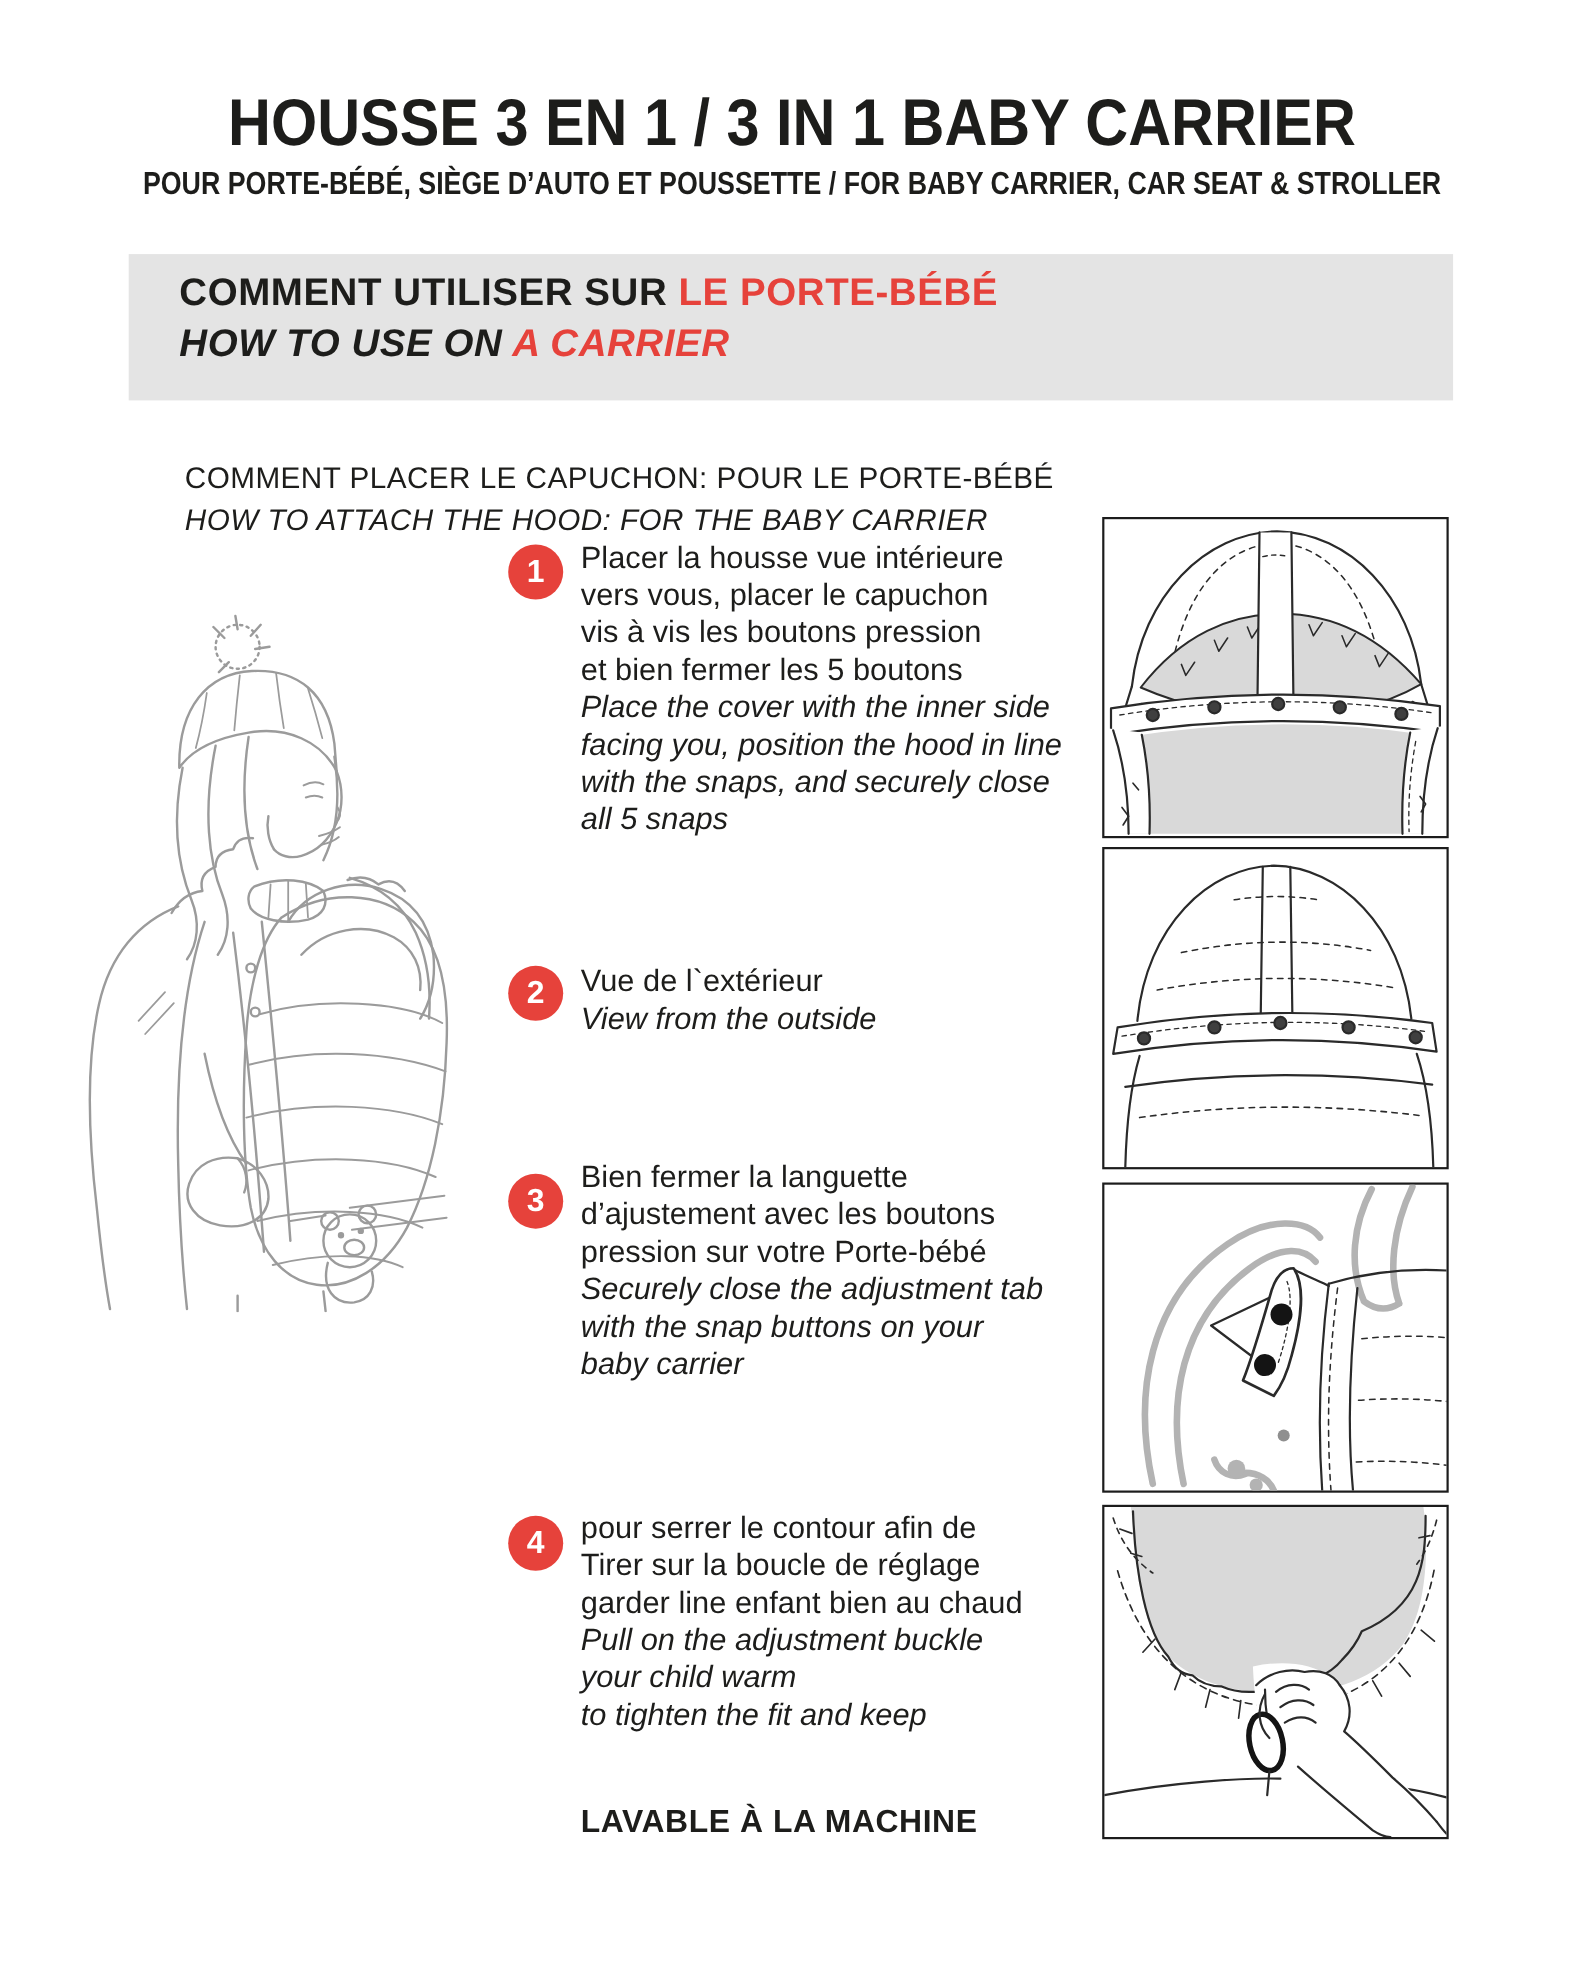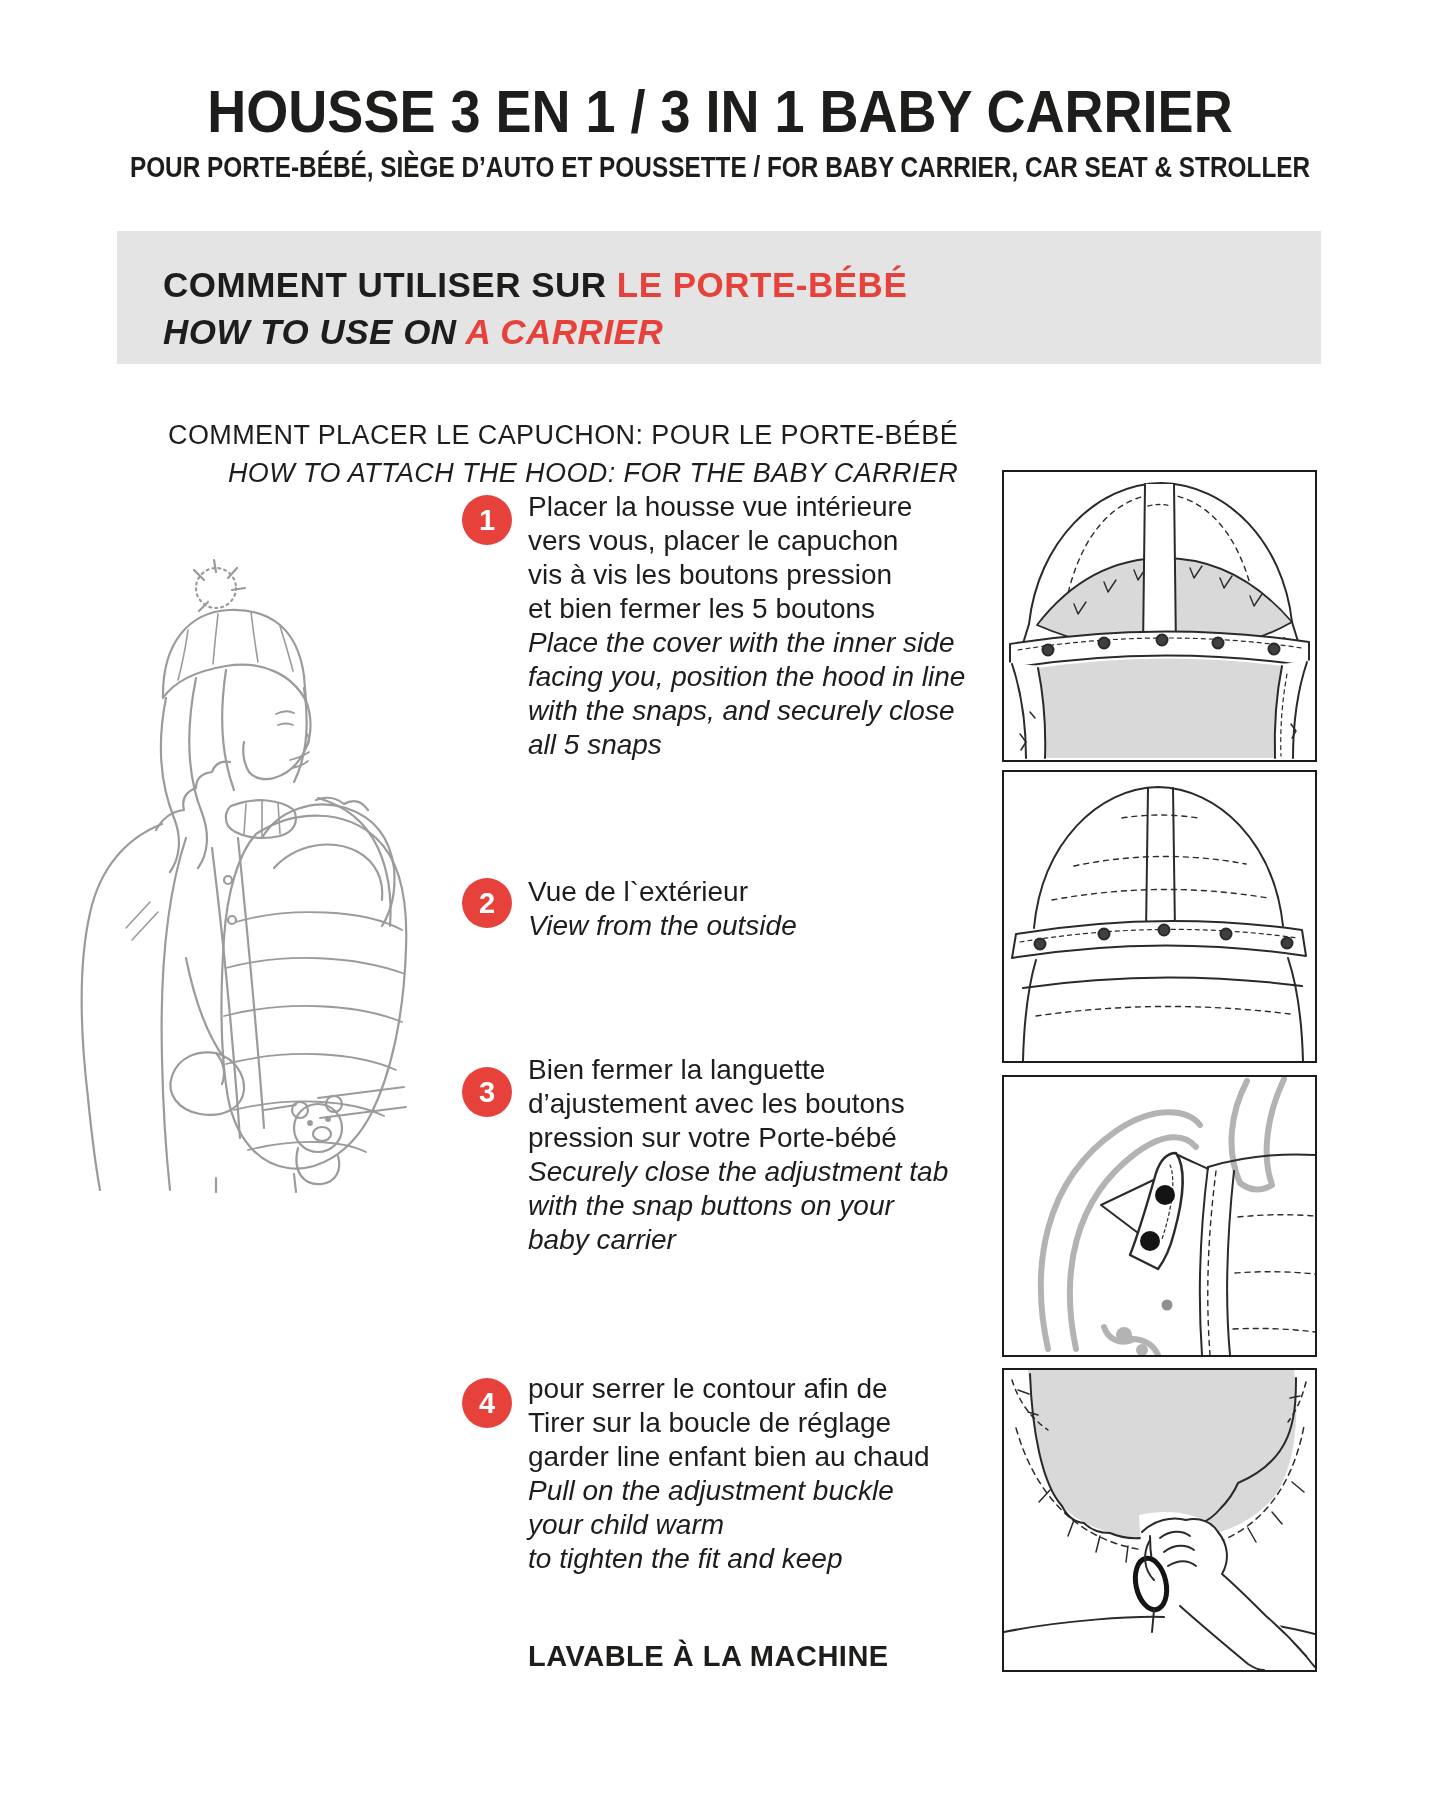--- a/index.html
+++ b/index.html
@@ -12,29 +12,29 @@
     font-size:60px;font-weight:bold;line-height:1;white-space:nowrap;
     transform:scaleX(.90);transform-origin:50% 50%;letter-spacing:0;
   }
   .subtitle{
     position:absolute;top:152px;left:0;width:1440px;text-align:center;
     font-size:29px;font-weight:bold;line-height:1.1;white-space:nowrap;
     transform:scaleX(.84);transform-origin:50% 50%;
   }
   .banner{
     position:absolute;left:117px;top:231px;width:1204px;height:133px;
-    background:#e4e4e4;box-sizing:border-box;padding:30px 0 0 46px;
+    background:#e4e4e4;box-sizing:border-box;padding:11px 0 0 46px;
   }
   .banner-line{font-size:35px;font-weight:bold;line-height:47px;letter-spacing:.5px;white-space:nowrap;}
   .banner-line.en{font-style:italic;}
   .accent{color:#e6423b;}
   .section{
     position:absolute;left:168px;top:372px;font-size:27px;line-height:38px;letter-spacing:.4px;margin-top:44px;
   }
-  .section .en{font-style:italic;text-align:right;}
+  .section .en{font-style:italic;}
   .woman{position:absolute;left:66px;top:538px;width:344px;height:655px;}
   .step{position:absolute;left:462px;}
   .step-circle{
     position:absolute;left:0;width:50px;height:50px;border-radius:50%;
     background:#e6423b;color:#fff;font-weight:bold;font-size:29px;
     display:flex;align-items:center;justify-content:center;
   }
   .step-text{position:absolute;left:66px;top:0;width:480px;font-size:28px;line-height:34px;white-space:nowrap;}
   .step-line.en{font-style:italic;}
   .step:nth-of-type(1){top:490px;} .step:nth-of-type(1) .step-circle{top:5px;}

